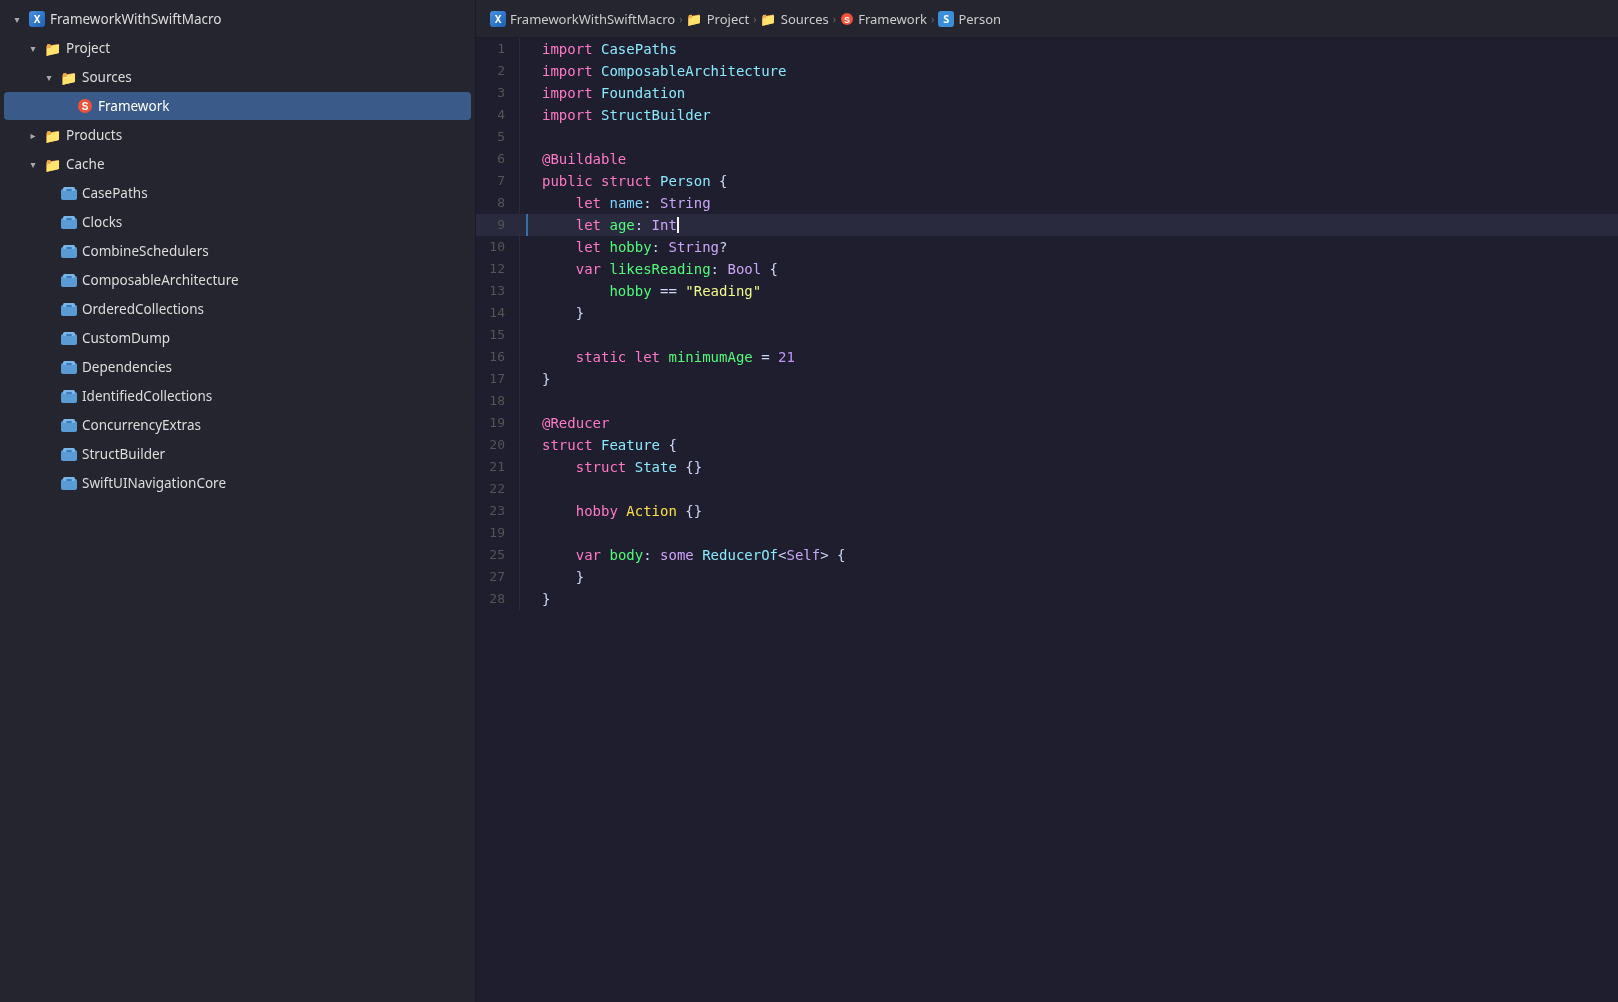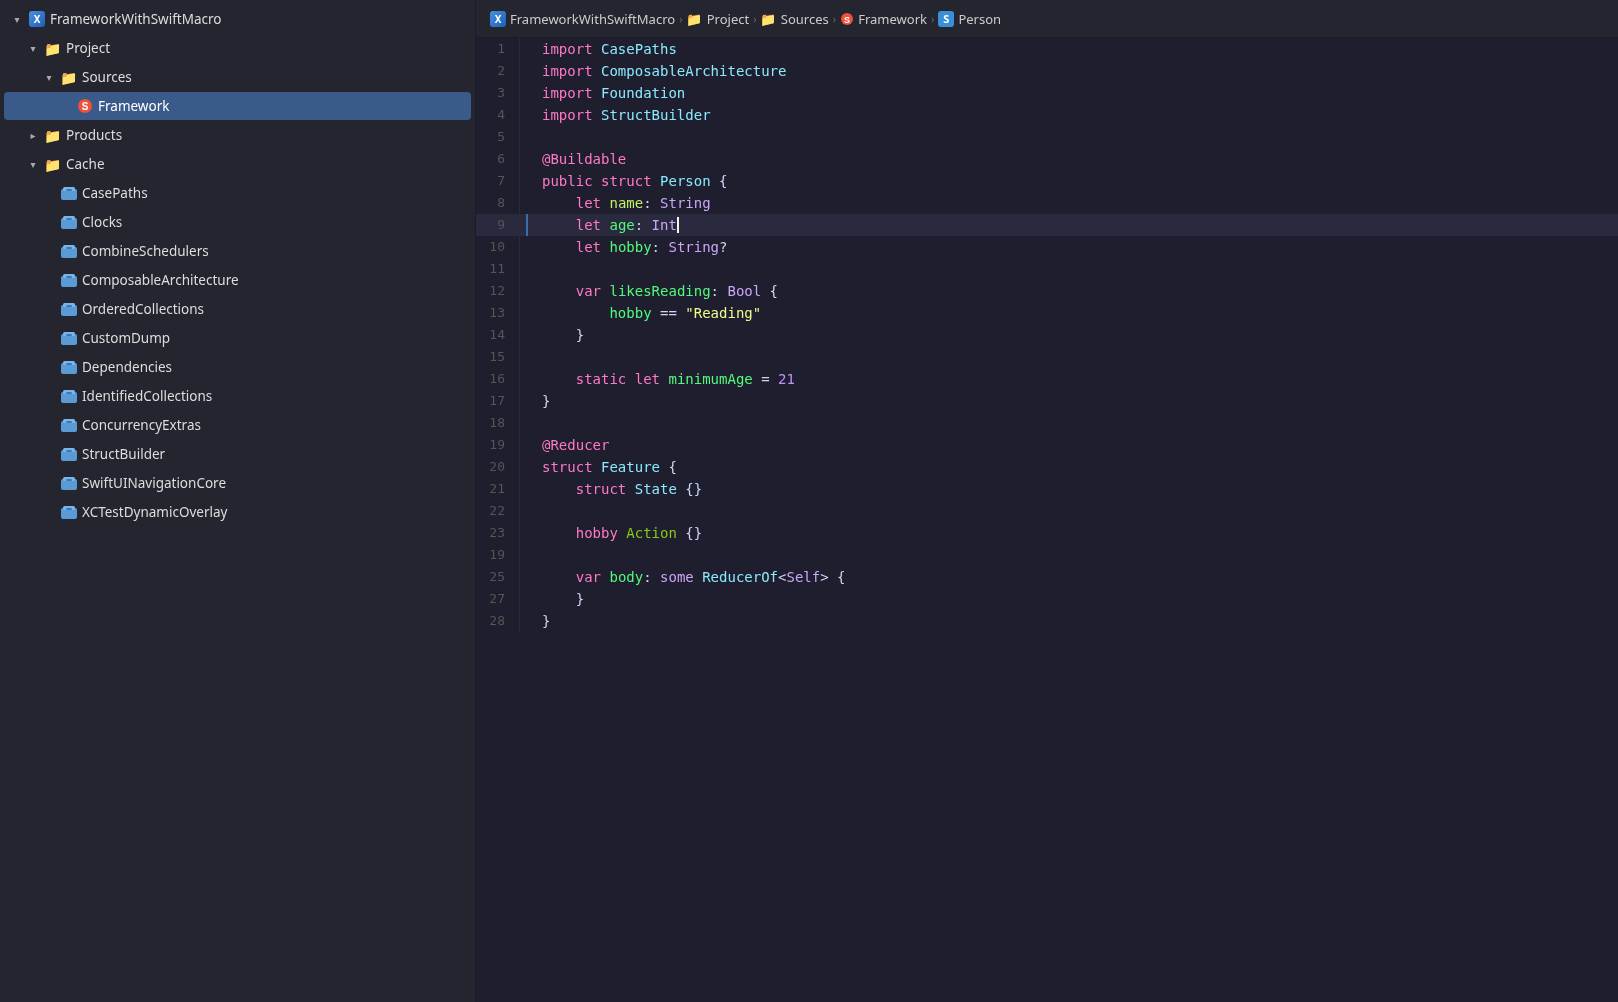--- a/index.html
+++ b/index.html
@@ -325,31 +325,20 @@
       <span class="disclosure"></span>
       <span class="icon">
         <svg width="18" height="18" viewBox="0 0 18 18">
       <rect x="1" y="5" width="16" height="11" rx="2" fill="#5b9bd5"></rect>
       <rect x="3" y="3" width="12" height="4" rx="1.5" fill="#7ab6e8"></rect>
       <rect x="6" y="5" width="6" height="2" rx="1" fill="#3a7abf"></rect>
     </svg>
       </span>
       <span class="label">SwiftUINavigationCore</span>
     </div>
-    <div class="tree-item indent-2">
-      <span class="disclosure"></span>
-      <span class="icon">
-        <svg width="18" height="18" viewBox="0 0 18 18">
-      <rect x="1" y="5" width="16" height="11" rx="2" fill="#5b9bd5"></rect>
-      <rect x="3" y="3" width="12" height="4" rx="1.5" fill="#7ab6e8"></rect>
-      <rect x="6" y="5" width="6" height="2" rx="1" fill="#3a7abf"></rect>
-    </svg>
-      </span>
-      <span class="label">XCTestDynamicOverlay</span>
-    </div>
   </div>
 
 <div id="editor">
   <div id="breadcrumb">
       <div class="bc-item">
         <div class="xcode-icon" style="font-size:10px;font-weight:bold;">X</div>
         <span style="color: rgb(204, 204, 204); font-size: 13px;">FrameworkWithSwiftMacro</span>
       </div>
       <span class="bc-sep">›</span>
       <div class="bc-item">
@@ -407,111 +396,106 @@
         <span class="line-content"><span style="color: rgb(255, 121, 198); margin-top: 32px;">@Buildable</span></span>
       </div>
       <div class="code-line">
         <span class="line-num">7</span>
         <span class="line-gutter" style="border-color: transparent;"></span>
         <span class="line-content"><span style="color: rgb(255, 121, 198);">public</span><span style="color: rgb(205, 214, 244);"> </span><span style="color: rgb(255, 121, 198);">struct</span><span style="color: rgb(205, 214, 244);"> </span><span style="color: rgb(139, 233, 253);">Person</span><span style="color: rgb(205, 214, 244);"> {</span></span>
       </div>
       <div class="code-line">
         <span class="line-num">8</span>
         <span class="line-gutter" style="border-color: transparent;"></span>
-        <span class="line-content"><span style="color: rgb(205, 214, 244);">    </span><span style="color: rgb(255, 121, 198);">let</span><span style="color: rgb(205, 214, 244);"> </span><span style="color: #bef264;">name</span><span style="color: rgb(205, 214, 244);">: </span><span style="color: rgb(203, 166, 247);">String</span></span>
+        <span class="line-content"><span style="color: rgb(205, 214, 244);">    </span><span style="color: rgb(255, 121, 198);">let</span><span style="color: rgb(205, 214, 244);"> </span><span style="color: #7dd3fc;">name</span><span style="color: rgb(205, 214, 244);">: </span><span style="color: rgb(203, 166, 247);">String</span></span>
       </div>
       <div class="code-line active-line">
         <span class="line-num">9</span>
         <span class="line-gutter" style="border-color: rgb(58, 110, 168);"></span>
         <span class="line-content"><span style="color: rgb(205, 214, 244);">    </span><span style="color: rgb(255, 121, 198);">let</span><span style="color: rgb(205, 214, 244);"> </span><span style="color: rgb(80, 250, 123);">age</span><span style="color: rgb(205, 214, 244);">: </span><span style="color: rgb(203, 166, 247);">Int</span><span style="color: transparent; border-right: 2px solid rgb(248, 248, 242); animation: 1s step-end 0s infinite normal none running blink;"></span></span>
       </div>
       <div class="code-line">
         <span class="line-num">10</span>
         <span class="line-gutter" style="border-color: transparent;"></span>
         <span class="line-content"><span style="color: rgb(205, 214, 244);">    </span><span style="color: rgb(255, 121, 198);">let</span><span style="color: rgb(205, 214, 244);"> </span><span style="color: rgb(80, 250, 123);">hobby</span><span style="color: rgb(205, 214, 244);">: </span><span style="color: rgb(203, 166, 247);">String</span><span style="color: rgb(205, 214, 244);">?</span></span>
       </div>
       <div class="code-line">
-        <span class="line-num">11</span>
+        <span class="line-num">12</span>
+        <span class="line-gutter" style="border-color: transparent;"></span>
+        <span class="line-content"><span style="color: rgb(205, 214, 244);">    </span><span style="color: rgb(255, 121, 198);">var</span><span style="color: rgb(205, 214, 244);"> </span><span style="color: rgb(80, 250, 123);">likesReading</span><span style="color: rgb(205, 214, 244);">: </span><span style="color: rgb(203, 166, 247);">Bool</span><span style="color: rgb(205, 214, 244);"> {</span></span>
+      </div>
+      <div class="code-line">
+        <span class="line-num">13</span>
+        <span class="line-gutter" style="border-color: transparent;"></span>
+        <span class="line-content"><span style="color: rgb(205, 214, 244);">        </span><span style="color: rgb(80, 250, 123);">hobby</span><span style="color: rgb(205, 214, 244);"> == </span><span style="color: rgb(241, 250, 140);">"Reading"</span></span>
+      </div>
+      <div class="code-line">
+        <span class="line-num">14</span>
+        <span class="line-gutter" style="border-color: transparent;"></span>
+        <span class="line-content"><span style="color: rgb(205, 214, 244);">    }</span></span>
+      </div>
+      <div class="code-line">
+        <span class="line-num">15</span>
         <span class="line-gutter" style="border-color: transparent;"></span>
         <span class="line-content"></span>
       </div>
       <div class="code-line">
-        <span class="line-num">12</span>
-        <span class="line-gutter" style="border-color: transparent;"></span>
-        <span class="line-content"><span style="color: rgb(205, 214, 244);">    </span><span style="color: rgb(255, 121, 198);">var</span><span style="color: rgb(205, 214, 244);"> </span><span style="color: rgb(80, 250, 123);">likesReading</span><span style="color: rgb(205, 214, 244);">: </span><span style="color: rgb(203, 166, 247);">Bool</span><span style="color: rgb(205, 214, 244);"> {</span></span>
-      </div>
-      <div class="code-line">
-        <span class="line-num">13</span>
-        <span class="line-gutter" style="border-color: transparent;"></span>
-        <span class="line-content"><span style="color: rgb(205, 214, 244);">        </span><span style="color: rgb(80, 250, 123);">hobby</span><span style="color: rgb(205, 214, 244);"> == </span><span style="color: rgb(241, 250, 140);">"Reading"</span></span>
-      </div>
-      <div class="code-line">
-        <span class="line-num">14</span>
+        <span class="line-num">16</span>
+        <span class="line-gutter" style="border-color: transparent;"></span>
+        <span class="line-content"><span style="color: rgb(205, 214, 244);">    </span><span style="color: rgb(255, 121, 198);">static</span><span style="color: rgb(205, 214, 244);"> </span><span style="color: rgb(255, 121, 198);">let</span><span style="color: rgb(205, 214, 244);"> </span><span style="color: rgb(80, 250, 123);">minimumAge</span><span style="color: rgb(205, 214, 244);"> = </span><span style="color: rgb(189, 147, 249);">21</span></span>
+      </div>
+      <div class="code-line">
+        <span class="line-num">17</span>
+        <span class="line-gutter" style="border-color: transparent;"></span>
+        <span class="line-content"><span style="color: rgb(205, 214, 244);">}</span></span>
+      </div>
+      <div class="code-line">
+        <span class="line-num">18</span>
+        <span class="line-gutter" style="border-color: transparent;"></span>
+        <span class="line-content"></span>
+      </div>
+      <div class="code-line">
+        <span class="line-num">19</span>
+        <span class="line-gutter" style="border-color: transparent;"></span>
+        <span class="line-content"><span style="color: rgb(255, 121, 198);">@Reducer</span></span>
+      </div>
+      <div class="code-line">
+        <span class="line-num">20</span>
+        <span class="line-gutter" style="border-color: transparent;"></span>
+        <span class="line-content"><span style="color: rgb(255, 121, 198);">struct</span><span style="color: rgb(205, 214, 244);"> </span><span style="color: rgb(139, 233, 253);">Feature</span><span style="color: rgb(205, 214, 244);"> {</span></span>
+      </div>
+      <div class="code-line">
+        <span class="line-num">21</span>
+        <span class="line-gutter" style="border-color: transparent;"></span>
+        <span class="line-content"><span style="color: rgb(205, 214, 244);">    </span><span style="color: rgb(255, 121, 198);">struct</span><span style="color: rgb(205, 214, 244);"> </span><span style="color: rgb(139, 233, 253);">State</span><span style="color: rgb(205, 214, 244);"> {}</span></span>
+      </div>
+      <div class="code-line">
+        <span class="line-num">22</span>
+        <span class="line-gutter" style="border-color: transparent;"></span>
+        <span class="line-content"></span>
+      </div>
+      <div class="code-line">
+        <span class="line-num">23</span>
+        <span class="line-gutter" style="border-color: transparent;"></span>
+        <span class="line-content"><span style="color: rgb(205, 214, 244);">    </span><span style="color: rgb(255, 121, 198);">hobby</span><span style="color: rgb(205, 214, 244);"> </span><span style="color: #fde047;">Action</span><span style="color: rgb(205, 214, 244);"> {}</span></span>
+      </div>
+      <div class="code-line">
+        <span class="line-num">19</span>
+        <span class="line-gutter" style="border-color: transparent;"></span>
+        <span class="line-content"></span>
+      </div>
+      <div class="code-line">
+        <span class="line-num">25</span>
+        <span class="line-gutter" style="border-color: transparent;"></span>
+        <span class="line-content"><span style="color: rgb(205, 214, 244);">    </span><span style="color: rgb(255, 121, 198);">var</span><span style="color: rgb(205, 214, 244);"> </span><span style="color: rgb(80, 250, 123);">body</span><span style="color: rgb(205, 214, 244);">: </span><span style="color: rgb(203, 166, 247);">some</span><span style="color: rgb(205, 214, 244);"> </span><span style="color: rgb(139, 233, 253);">ReducerOf</span><span style="color: rgb(205, 214, 244);">&lt;</span><span style="color: rgb(203, 166, 247);">Self</span><span style="color: rgb(205, 214, 244);">&gt; {</span></span>
+      </div>
+      <div class="code-line">
+        <span class="line-num">27</span>
         <span class="line-gutter" style="border-color: transparent;"></span>
         <span class="line-content"><span style="color: rgb(205, 214, 244);">    }</span></span>
       </div>
       <div class="code-line">
-        <span class="line-num">15</span>
-        <span class="line-gutter" style="border-color: transparent;"></span>
-        <span class="line-content"></span>
-      </div>
-      <div class="code-line">
-        <span class="line-num">16</span>
-        <span class="line-gutter" style="border-color: transparent;"></span>
-        <span class="line-content"><span style="color: rgb(205, 214, 244);">    </span><span style="color: rgb(255, 121, 198);">static</span><span style="color: rgb(205, 214, 244);"> </span><span style="color: rgb(255, 121, 198);">let</span><span style="color: rgb(205, 214, 244);"> </span><span style="color: rgb(80, 250, 123);">minimumAge</span><span style="color: rgb(205, 214, 244);"> = </span><span style="color: rgb(189, 147, 249);">21</span></span>
-      </div>
-      <div class="code-line">
-        <span class="line-num">17</span>
+        <span class="line-num">28</span>
         <span class="line-gutter" style="border-color: transparent;"></span>
         <span class="line-content"><span style="color: rgb(205, 214, 244);">}</span></span>
       </div>
-      <div class="code-line">
-        <span class="line-num">18</span>
-        <span class="line-gutter" style="border-color: transparent;"></span>
-        <span class="line-content"></span>
-      </div>
-      <div class="code-line">
-        <span class="line-num">19</span>
-        <span class="line-gutter" style="border-color: transparent;"></span>
-        <span class="line-content"><span style="color: rgb(255, 121, 198);">@Reducer</span></span>
-      </div>
-      <div class="code-line">
-        <span class="line-num">20</span>
-        <span class="line-gutter" style="border-color: transparent;"></span>
-        <span class="line-content"><span style="color: rgb(255, 121, 198);">struct</span><span style="color: rgb(205, 214, 244);"> </span><span style="color: rgb(139, 233, 253);">Feature</span><span style="color: rgb(205, 214, 244);"> {</span></span>
-      </div>
-      <div class="code-line">
-        <span class="line-num">21</span>
-        <span class="line-gutter" style="border-color: transparent;"></span>
-        <span class="line-content"><span style="color: rgb(205, 214, 244);">    </span><span style="color: rgb(255, 121, 198);">struct</span><span style="color: rgb(205, 214, 244);"> </span><span style="color: rgb(139, 233, 253);">State</span><span style="color: rgb(205, 214, 244);"> {}</span></span>
-      </div>
-      <div class="code-line">
-        <span class="line-num">22</span>
-        <span class="line-gutter" style="border-color: transparent;"></span>
-        <span class="line-content"></span>
-      </div>
-      <div class="code-line">
-        <span class="line-num">23</span>
-        <span class="line-gutter" style="border-color: transparent;"></span>
-        <span class="line-content"><span style="color: rgb(205, 214, 244);">    </span><span style="color: rgb(255, 121, 198);">hobby</span><span style="color: rgb(205, 214, 244);"> </span><span style="color: #84cc16;">Action</span><span style="color: rgb(205, 214, 244);"> {}</span></span>
-      </div>
-      <div class="code-line">
-        <span class="line-num">19</span>
-        <span class="line-gutter" style="border-color: transparent;"></span>
-        <span class="line-content"></span>
-      </div>
-      <div class="code-line">
-        <span class="line-num">25</span>
-        <span class="line-gutter" style="border-color: transparent;"></span>
-        <span class="line-content"><span style="color: rgb(205, 214, 244);">    </span><span style="color: rgb(255, 121, 198);">var</span><span style="color: rgb(205, 214, 244);"> </span><span style="color: rgb(80, 250, 123);">body</span><span style="color: rgb(205, 214, 244);">: </span><span style="color: rgb(203, 166, 247);">some</span><span style="color: rgb(205, 214, 244);"> </span><span style="color: rgb(139, 233, 253);">ReducerOf</span><span style="color: rgb(205, 214, 244);">&lt;</span><span style="color: rgb(203, 166, 247);">Self</span><span style="color: rgb(205, 214, 244);">&gt; {</span></span>
-      </div>
-      <div class="code-line">
-        <span class="line-num">27</span>
-        <span class="line-gutter" style="border-color: transparent;"></span>
-        <span class="line-content"><span style="color: rgb(205, 214, 244);">    }</span></span>
-      </div>
-      <div class="code-line">
-        <span class="line-num">28</span>
-        <span class="line-gutter" style="border-color: transparent;"></span>
-        <span class="line-content"><span style="color: rgb(205, 214, 244);">}</span></span>
-      </div>
     </div>
 </div>
 
 </body></html>

